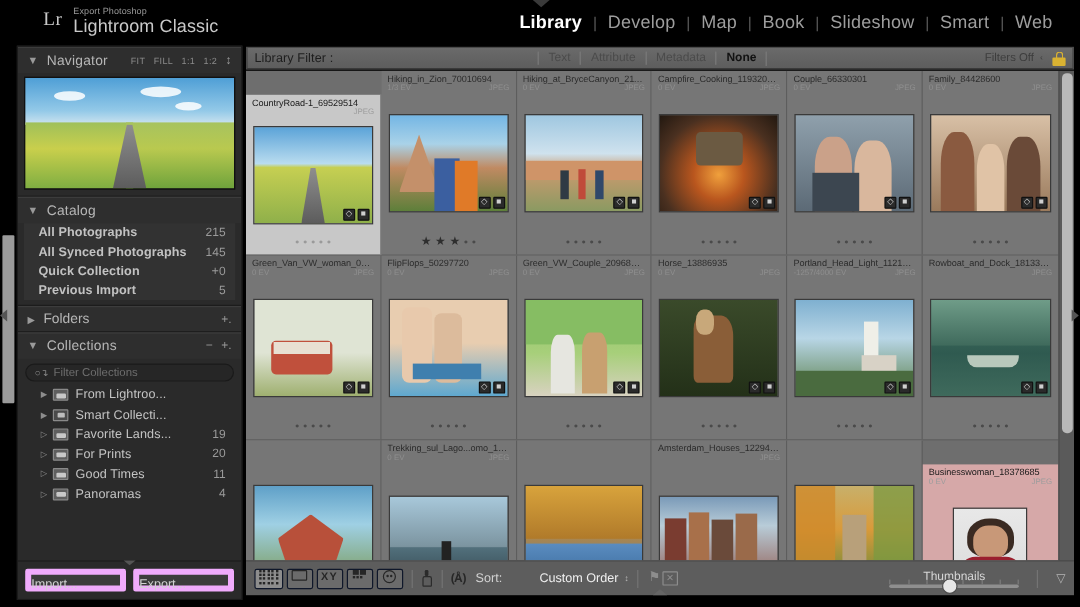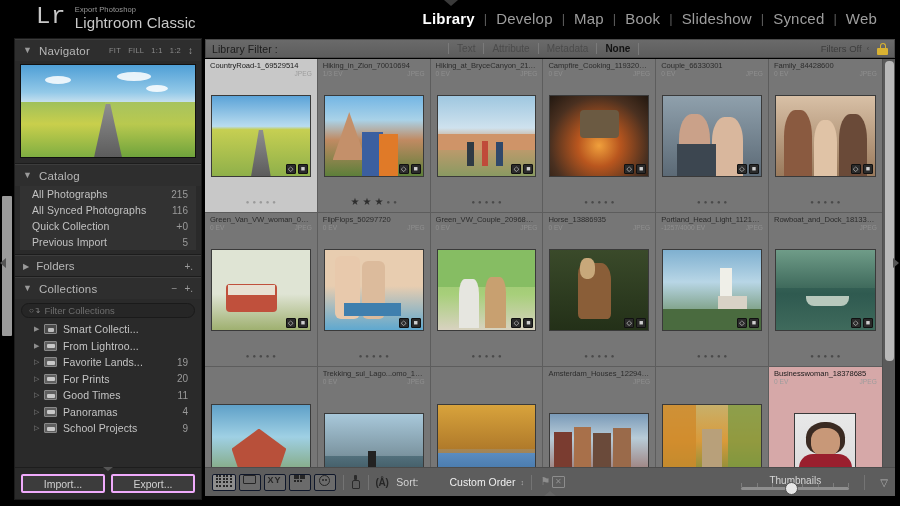--- a/index.html
+++ b/index.html
@@ -12,22 +12,22 @@
   }
   .app { position: relative; width: 900px; height: 506px; background: #000; }
 
   
   .topbar {
     position: absolute; left: 0; top: 0; width: 900px; height: 36px;
     background: #000;
   }
   .brand { position: absolute; left: 36px; top: 4px; display: flex; align-items: flex-start; }
   .brand-lr {
-    color: #c8c8c8; font-size: 24px; font-weight: 400; letter-spacing: .5px;
-    line-height: 26px; font-family: Liberation Mono, monospace;
+    color: #c8c8c8; font-size: 16px; font-weight: 400; letter-spacing: .5px;
+    line-height: 26px; font-family: Liberation Serif, serif;
   }
   .brand-txt { margin-left: 9px; padding-top: 1px; }
   .brand-small { color: #9a9a9a; font-size: 7.5px; line-height: 9px; letter-spacing: .1px; }
   .brand-big { color: #c9c9c9; font-size: 15px; line-height: 17px; font-weight: 400; letter-spacing: .1px; }
 
   .modules { position: absolute; right: 14px; top: 10px; display: flex; align-items: center; }
   .module {
     color: #9d9d9d; font-size: 15px; padding: 0 9px; cursor: pointer; letter-spacing: .2px;
   }
   .module.active { color: #fff; font-weight: 600; }
@@ -74,21 +74,21 @@
     background: linear-gradient(#8e8e8e, #5c5c5c); transform: translateX(-50%);
     clip-path: polygon(42% 0, 58% 0, 100% 100%, 0 100%); }
 
   .panel-sep { height: 1px; background: #1c1c1c; }
 
   .catalog-list { background: #323232; margin: 0 5px 4px 5px; }
   .cat-row {
     display: flex; align-items: center; height: 16px; padding: 0 8px 0 12px;
     color: #c2c2c2; font-size: 10.5px; cursor: pointer;
   }
-  .cat-row .cl { flex: 1; letter-spacing: .1px; }
+  .cat-row .cl { flex: 1; letter-spacing: .1px; font-weight: bold; }
   .cat-row .cn { color: #9a9a9a; font-size: 10px; }
   .cat-row .plus { color: #9a9a9a; margin-left: 4px; }
 
   .collapsed-row {
     display: flex; align-items: center; height: 21px; padding: 0 8px;
     background: #2e2e2e; border-top: 1px solid #3c3c3c; cursor: pointer;
   }
   .collapsed-row .tw-r { color: #9a9a9a; font-size: 8px; margin-right: 7px; }
   .collapsed-row .ptitle { color: #b6b6b6; font-size: 11.5px; flex: 1; }
 
@@ -119,22 +119,22 @@
   .coll-row .cname { flex: 1; letter-spacing: .1px; }
   .coll-row .ccount { color: #9a9a9a; font-size: 10px; padding-right: 8px; margin-left: 21px; }
 
   .lp-footer {
     height: 32px; background: #2a2a2a; border-top: 1px solid #1d1d1d;
     display: flex; align-items: center; justify-content: space-between;
     padding: 0 6px; gap: 6px;
   }
   .lp-btn {
     flex: 1; height: 19px; background: #3c3c3c;
-    border: 2px solid #f0abfc; border-radius: 2px;
-    color: #d0d0d0; font-size: 10.5px; line-height: 17px; text-align: center;
+    border: 5px solid #f0abfc; border-radius: 2px;
+    color: #d0d0d0; font-size: 10.5px; line-height: 17px; 
     cursor: pointer;
   }
   .footer-tri {
     position: absolute; left: 50%; top: -1px; transform: translateX(-50%);
     width: 0; height: 0; border-left: 5px solid transparent;
     border-right: 5px solid transparent; border-top: 4px solid #555;
   }
 
   
   .lhandle {
@@ -178,21 +178,21 @@
   .gridarea {
     position: absolute; left: 205px; top: 59px; width: 690px; height: 408px;
     background: #6e6e6e; overflow: hidden;
   }
   .gridrows { position: absolute; left: 0; top: 0; width: 677px; }
   .grow { display: flex; height: 154px; border-bottom: 1px solid #5d5d5d; }
   .cell {
     width: 112.8px; background: #767676; border-right: 1px solid #5d5d5d;
     display: flex; flex-direction: column; position: relative;
   }
-  .cell.sel { background: #c8c8c8; }
+  .cell.sel { background: #c8c8c8; margin-top: 20px; }
   .cell-head { height: 19px; padding: 2px 5px 0 5px; }
   .cell-name {
     font-size: 7.6px; color: #2c2c2c; white-space: nowrap; overflow: hidden;
     text-overflow: ellipsis; line-height: 9px; letter-spacing: -.05px;
   }
   .cell.sel .cell-name { color: #1a1a1a; }
   .cell-meta { display: flex; justify-content: space-between; line-height: 8px; }
   .cell-ev { font-size: 6.6px; color: #8f8f8f; }
   .cell-fmt { font-size: 6.6px; color: #8f8f8f; }
   .cell.sel .cell-ev, .cell.sel .cell-fmt { color: #9c9c9c; }
@@ -312,21 +312,21 @@
       <div class="module active">Library</div>
       <div class="module-sep">|</div>
       <div class="module">Develop</div>
       <div class="module-sep">|</div>
       <div class="module">Map</div>
       <div class="module-sep">|</div>
       <div class="module">Book</div>
       <div class="module-sep">|</div>
       <div class="module">Slideshow</div>
       <div class="module-sep">|</div>
-      <div class="module">Synced</div>
+      <div class="module">Smart</div>
       <div class="module-sep">|</div>
       <div class="module">Web</div>
     </div>
   </div>
 
   <div class="lhandle"></div>
   <div class="lhandle-arrow"></div>
 
   <div class="leftpanel">
     <div class="lp-scroll">
@@ -358,21 +358,21 @@
         <span class="tw">▼</span>
         <span class="ptitle">Catalog</span>
       </div>
       <div class="catalog-list">
         <div class="cat-row">
           <span class="cl">All Photographs</span>
           <span class="cn">215</span>
         </div>
         <div class="cat-row">
           <span class="cl">All Synced Photographs</span>
-          <span class="cn">116</span>
+          <span class="cn">145</span>
         </div>
         <div class="cat-row">
           <span class="cl">Quick Collection</span>
           <span class="plus">+</span>
           <span class="cn" style="margin-left:auto">0</span>
         </div>
         <div class="cat-row">
           <span class="cl">Previous Import</span>
           <span class="cn">5</span>
         </div>
@@ -398,28 +398,28 @@
       </div>
 
       <div class="filterbox">
         <span class="mag">○↴</span>
         <span class="fplace">Filter Collections</span>
       </div>
 
       <div class="coll-list">
         <div class="coll-row">
           <span class="arr">▶</span>
+          <span class="cicon"></span>
+          <span class="cname">From Lightroo...</span>
+          <span class="ccount"></span>
+        </div>
+        <div class="coll-row">
+          <span class="arr">▶</span>
           <span class="cicon smart"></span>
           <span class="cname">Smart Collecti...</span>
-          <span class="ccount"></span>
-        </div>
-        <div class="coll-row">
-          <span class="arr">▶</span>
-          <span class="cicon"></span>
-          <span class="cname">From Lightroo...</span>
           <span class="ccount"></span>
         </div>
         <div class="coll-row">
           <span class="arr">▷</span>
           <span class="cicon"></span>
           <span class="cname">Favorite Lands...</span>
           <span class="ccount">19</span>
         </div>
         <div class="coll-row">
           <span class="arr">▷</span>
@@ -431,26 +431,20 @@
           <span class="arr">▷</span>
           <span class="cicon"></span>
           <span class="cname">Good Times</span>
           <span class="ccount">11</span>
         </div>
         <div class="coll-row">
           <span class="arr">▷</span>
           <span class="cicon"></span>
           <span class="cname">Panoramas</span>
           <span class="ccount">4</span>
-        </div>
-        <div class="coll-row">
-          <span class="arr">▷</span>
-          <span class="cicon"></span>
-          <span class="cname">School Projects</span>
-          <span class="ccount">9</span>
         </div>
       </div>
     </div>
 
     <div class="lp-footer" style="position:relative">
       <div class="footer-tri"></div>
       <div class="lp-btn">Import...</div>
       <div class="lp-btn">Export...</div>
     </div>
   </div>

